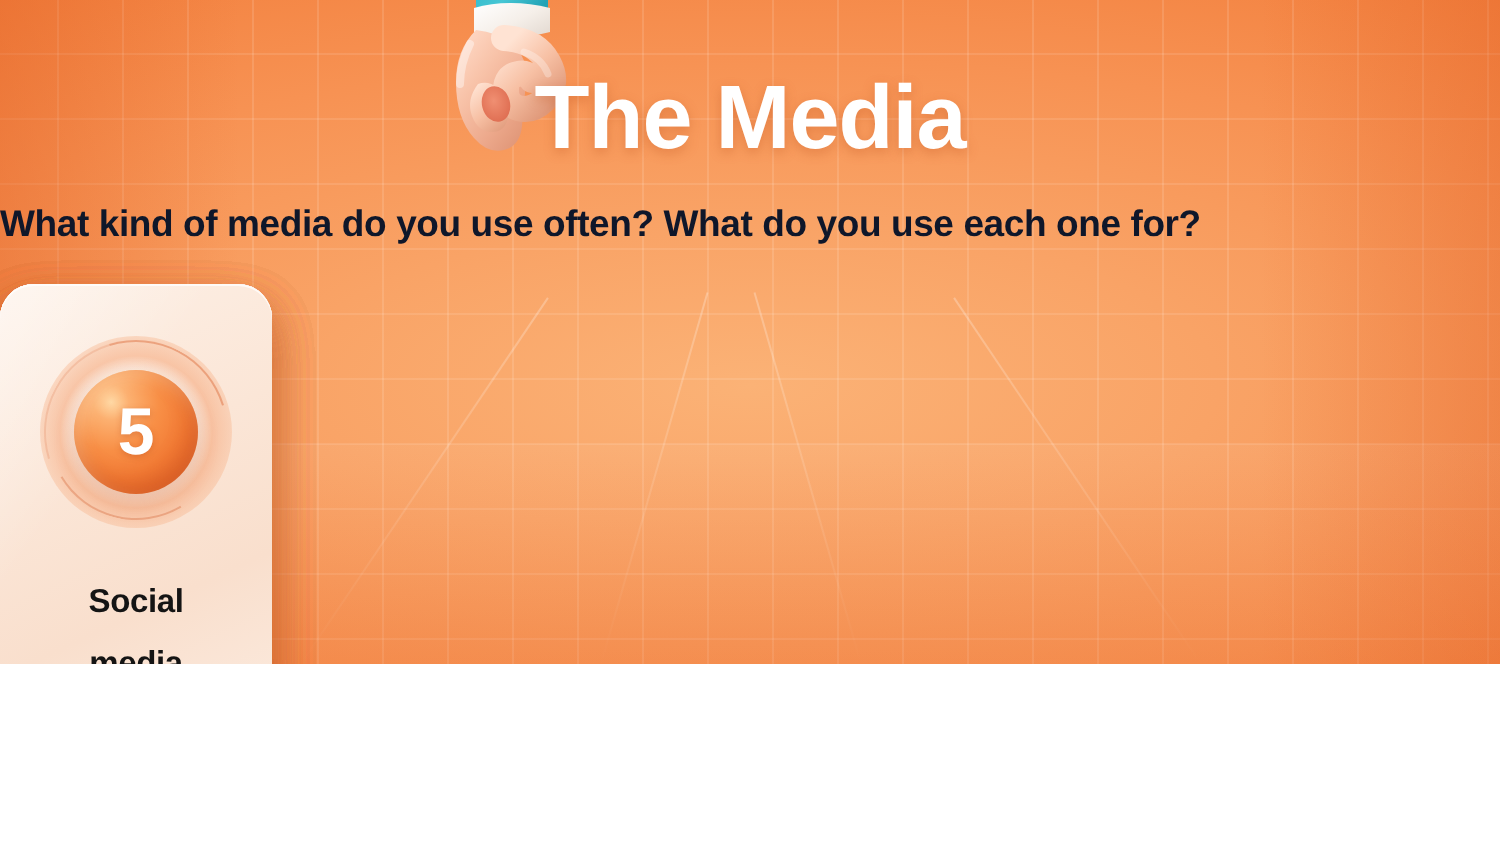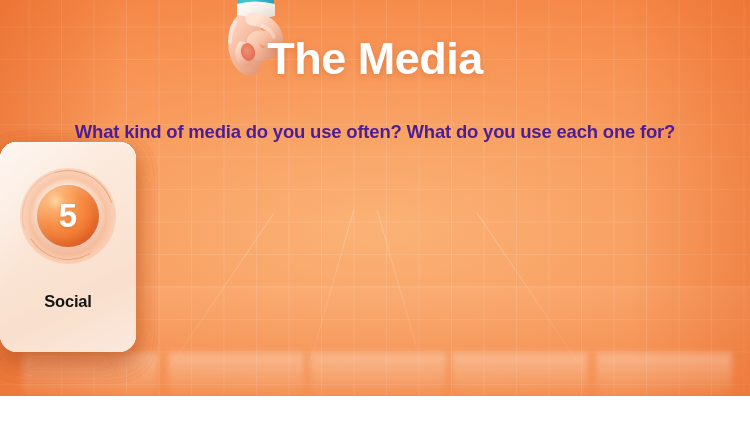--- a/index.html
+++ b/index.html
@@ -6,21 +6,21 @@
   * { margin:0; padding:0; box-sizing:border-box; }
 
   html, body {
     width:750px; height:421px;
     overflow:hidden;
     font-family:"Liberation Sans", sans-serif;
   }
 
   #stage {
     position:relative;
-    width:750px; height:396px;
+    width:750px; height:332px;
     overflow:hidden;
     background:#f58a48;
   }
 
   
   .bg-base {
     position:absolute; inset:0;
     background:
       radial-gradient(ellipse 120% 95% at 50% 58%,
         #fbb276 0%, #f9a366 26%, #f79253 52%, #f3813f 76%, #ef7433 100%);
@@ -68,27 +68,25 @@
     font-size:45px;
     font-weight:bold;
     color:#ffffff;
     letter-spacing:-0.5px;
     line-height:1;
     text-shadow:0 2px 6px rgba(190,80,30,.35);
     z-index:6;
   }
   .subtitle {
     position:absolute; left:0; right:0; top:101px;
-    text-align:center;
     font-size:18.5px;
     font-weight:bold;
-    color:#4c1d95;
+    color:#0f172a;
     letter-spacing:-0.2px;
     z-index:6;
-    margin-top:20px;
   }
 
   
   .cards {
     position:absolute; left:0; top:142px;
     width:750px; height:212px;
     z-index:5;
   }
   .card {
     position:absolute; top:0;
@@ -331,17 +329,18 @@
       <div class="badge">
         <div class="halo"></div>
         <div class="halo-arc"></div>
         <div class="halo-arc2"></div>
         <div class="ball">
           <span class="ball-num">5</span>
         </div>
       </div>
       <div class="label">
         <span class="label-line">Social</span>
+        <span class="label-line">media</span>
       </div>
     </div>
 
   </div>
 </div>
 
 </body></html>

